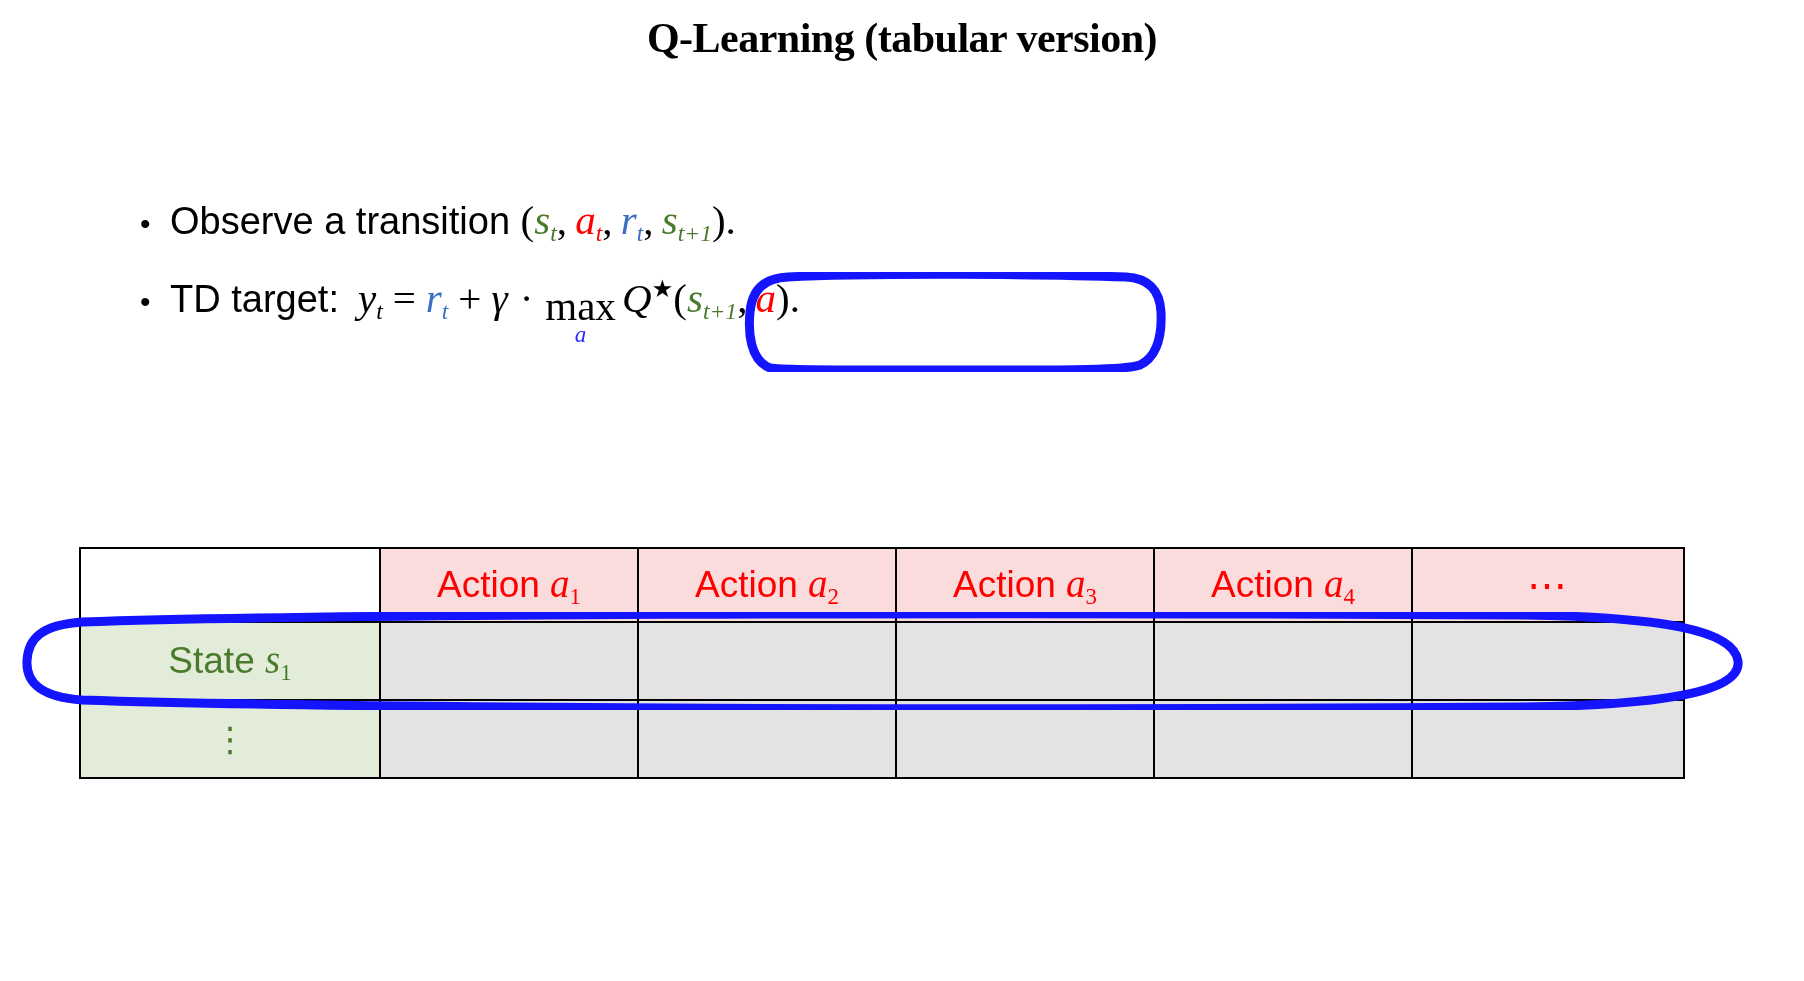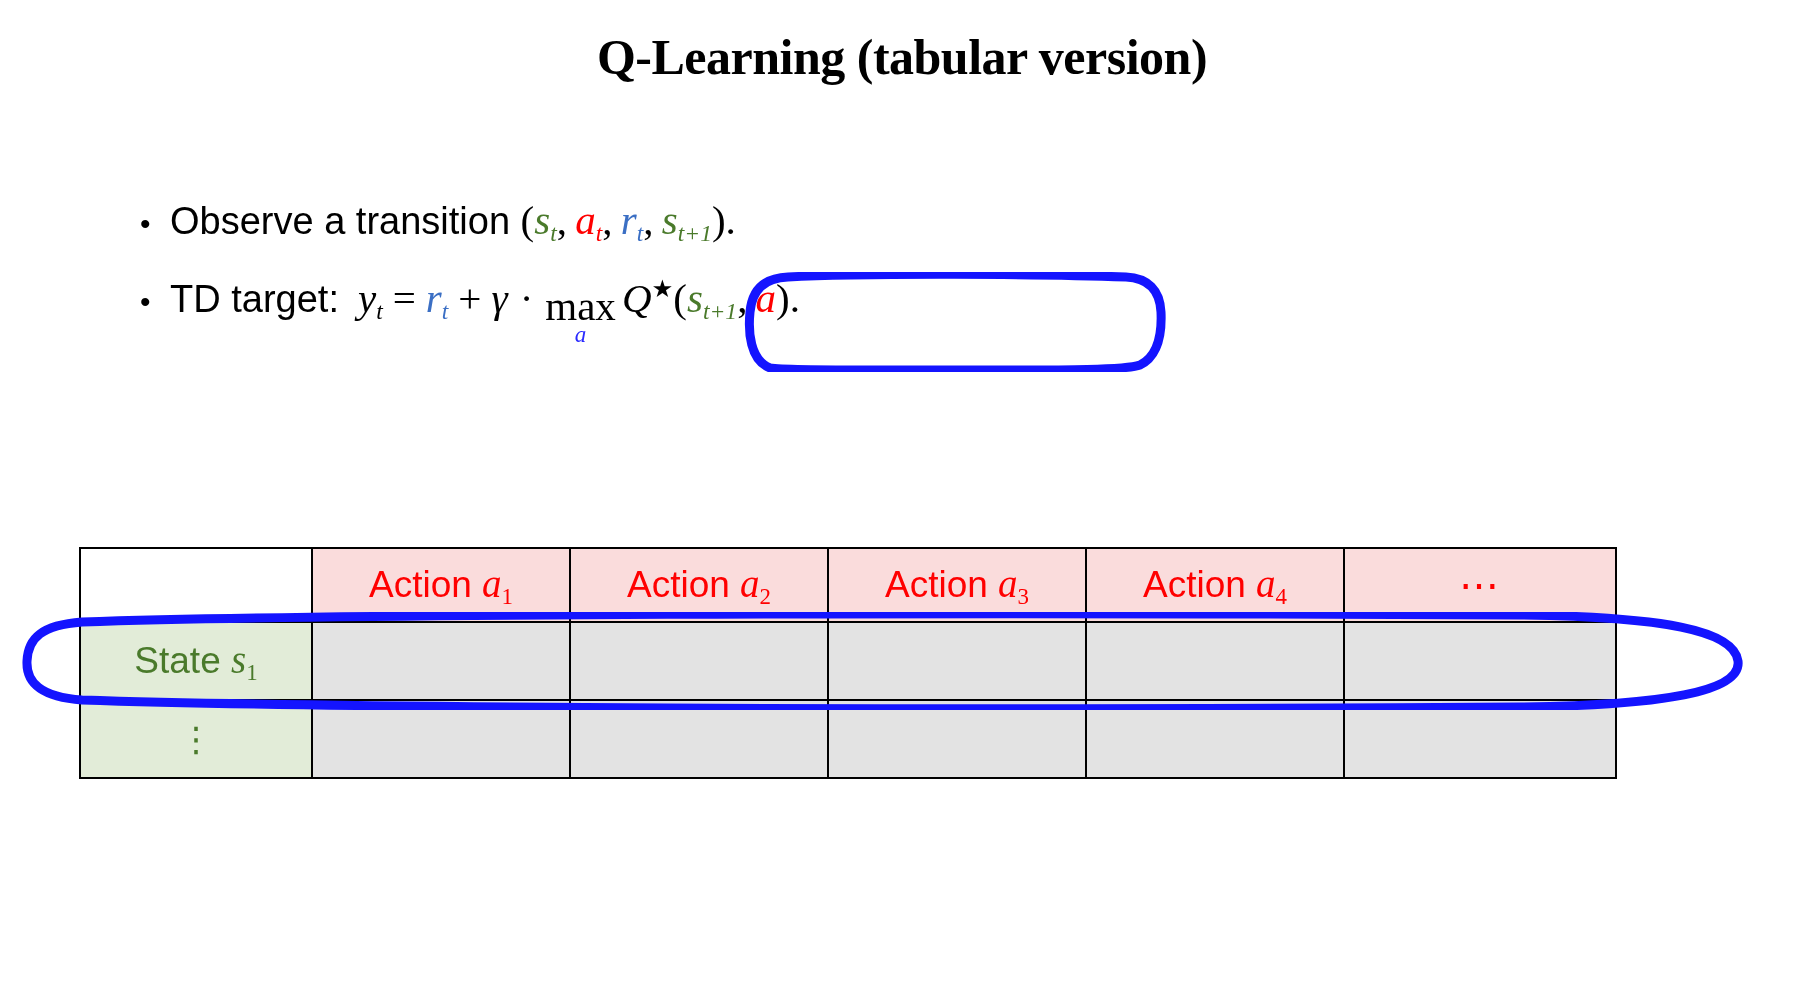--- a/index.html
+++ b/index.html
@@ -13,27 +13,27 @@
   #slide {
     position: relative;
     width: 1804px;
     height: 981px;
     background: #ffffff;
   }
 
   
   #slide-title {
     position: absolute;
-    top: 28px;
+    top: 14px;
     left: 0;
     width: 1804px;
     text-align: center;
     font-family: "Liberation Serif", serif;
     font-weight: bold;
-    font-size: 50px;
+    font-size: 42px;
     color: #000000;
     letter-spacing: -0.5px;
   }
 
   
   #bullets {
     position: absolute;
     top: 196px;
     left: 136px;
     width: 1500px;
@@ -136,21 +136,21 @@
     border: 2.5px solid #000000;
   }
   #qtable td, #qtable th {
     border: 2px solid #000000;
     padding: 9px;
     margin: 3px;
     text-align: center;
     vertical-align: middle;
     font-weight: normal;
   }
-  .col-head { width: 232px; }
+  .col-head { width: 300px; }
   .col-act  { width: 258px; }
   .col-last { width: 272px; }
   tr.head-row td { height: 74px; }
   tr.body-row td { height: 78px; }
 
   td.corner-cell { background: #ffffff; }
   td.action-cell {
     background: #fadcdc;
     color: #ff0000;
     font-size: 37px;

